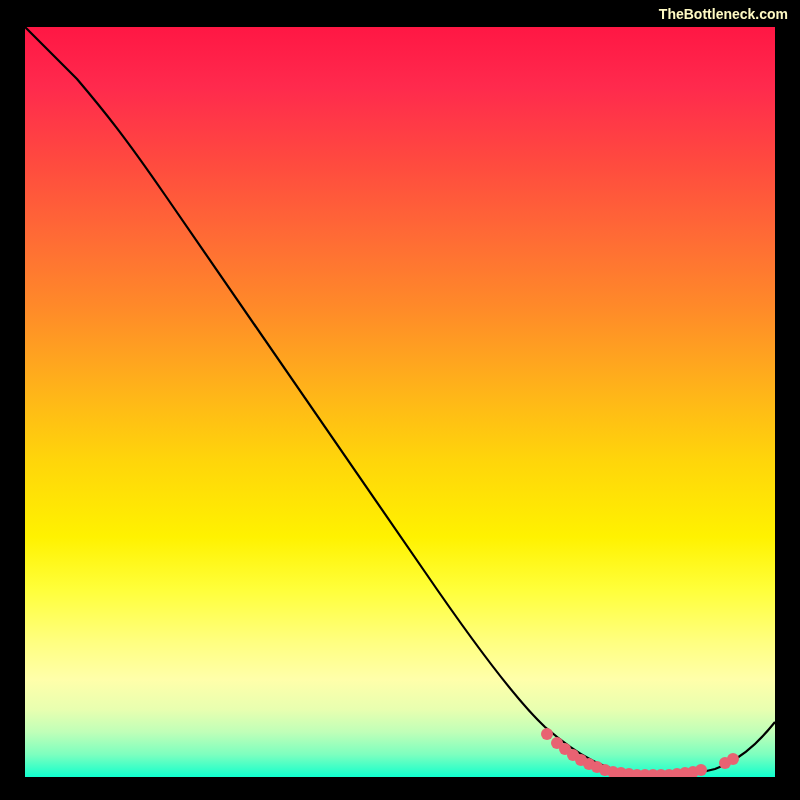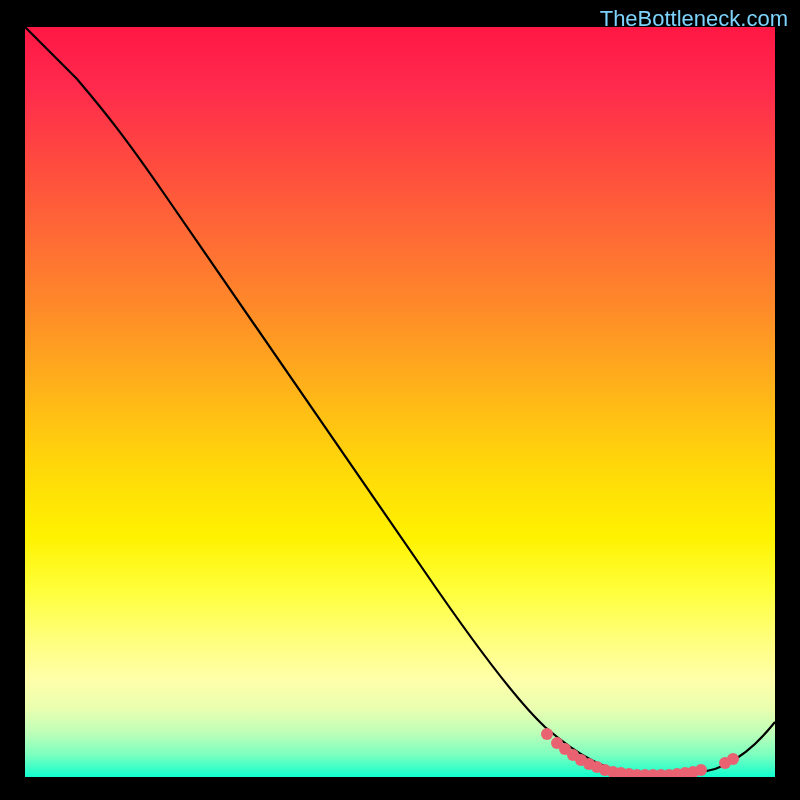--- a/index.html
+++ b/index.html
@@ -1,18 +1,18 @@
 <!DOCTYPE html>
 <html><head>
 <meta charset="utf-8">
 <style>
   * { margin: 0; padding: 0; box-sizing: border-box; }
   body { width: 800px; height: 800px; background: #000; font-family: Arial, sans-serif; position: relative; overflow: hidden; }
   .container { width: 800px; height: 800px; position: relative; }
-  .watermark { position: absolute; top: 6px; right: 12px; color: #7dd3fc; font-size: 22px; font-weight: 400; z-index: 10; }
+  .watermark { position: absolute; top: 6px; right: 12px; color: #fef9c3; font-size: 14px; font-weight: 700; z-index: 10; }
   .plot-area { position: absolute; top: 27px; left: 25px; width: 750px; height: 750px; }
   .gradient-bg { position: absolute; inset: 0; background: linear-gradient(to bottom,
       #ff1744 0%,
       #ff2a4d 8%,
       #ff4a3f 18%,
       #ff6b35 28%,
       #ff8c28 38%,
       #ffb21a 48%,
       #ffd60a 58%,
       #fff200 68%,

